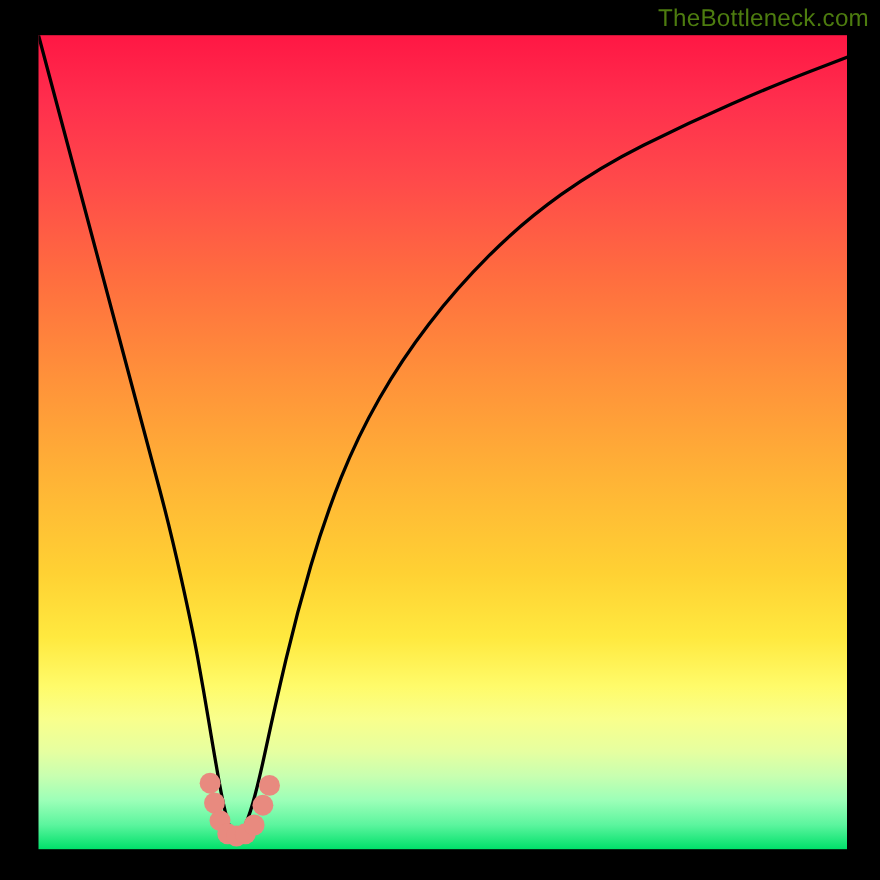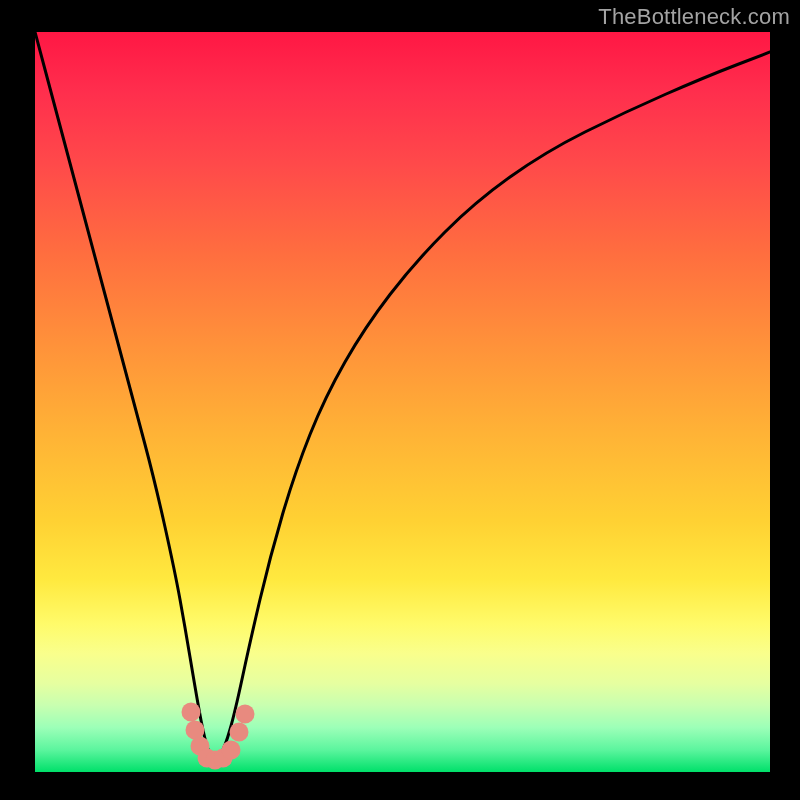--- a/index.html
+++ b/index.html
@@ -36,21 +36,21 @@
       #c8ffb0 91%,
       #9cffb8 94%,
       #5cf59e 97%,
       #00e06a 100%
     );
   }
   .watermark {
     position: absolute;
     top: 4px;
     right: 10px;
-    color: #a3a3a3;
+    color: #4d7c0f;
     font-size: 22px;
     letter-spacing: 0.2px;
     font-weight: 500;
   }
   svg.curve {
     position: absolute;
     left: 0;
     top: 0;
   }
 </style>

